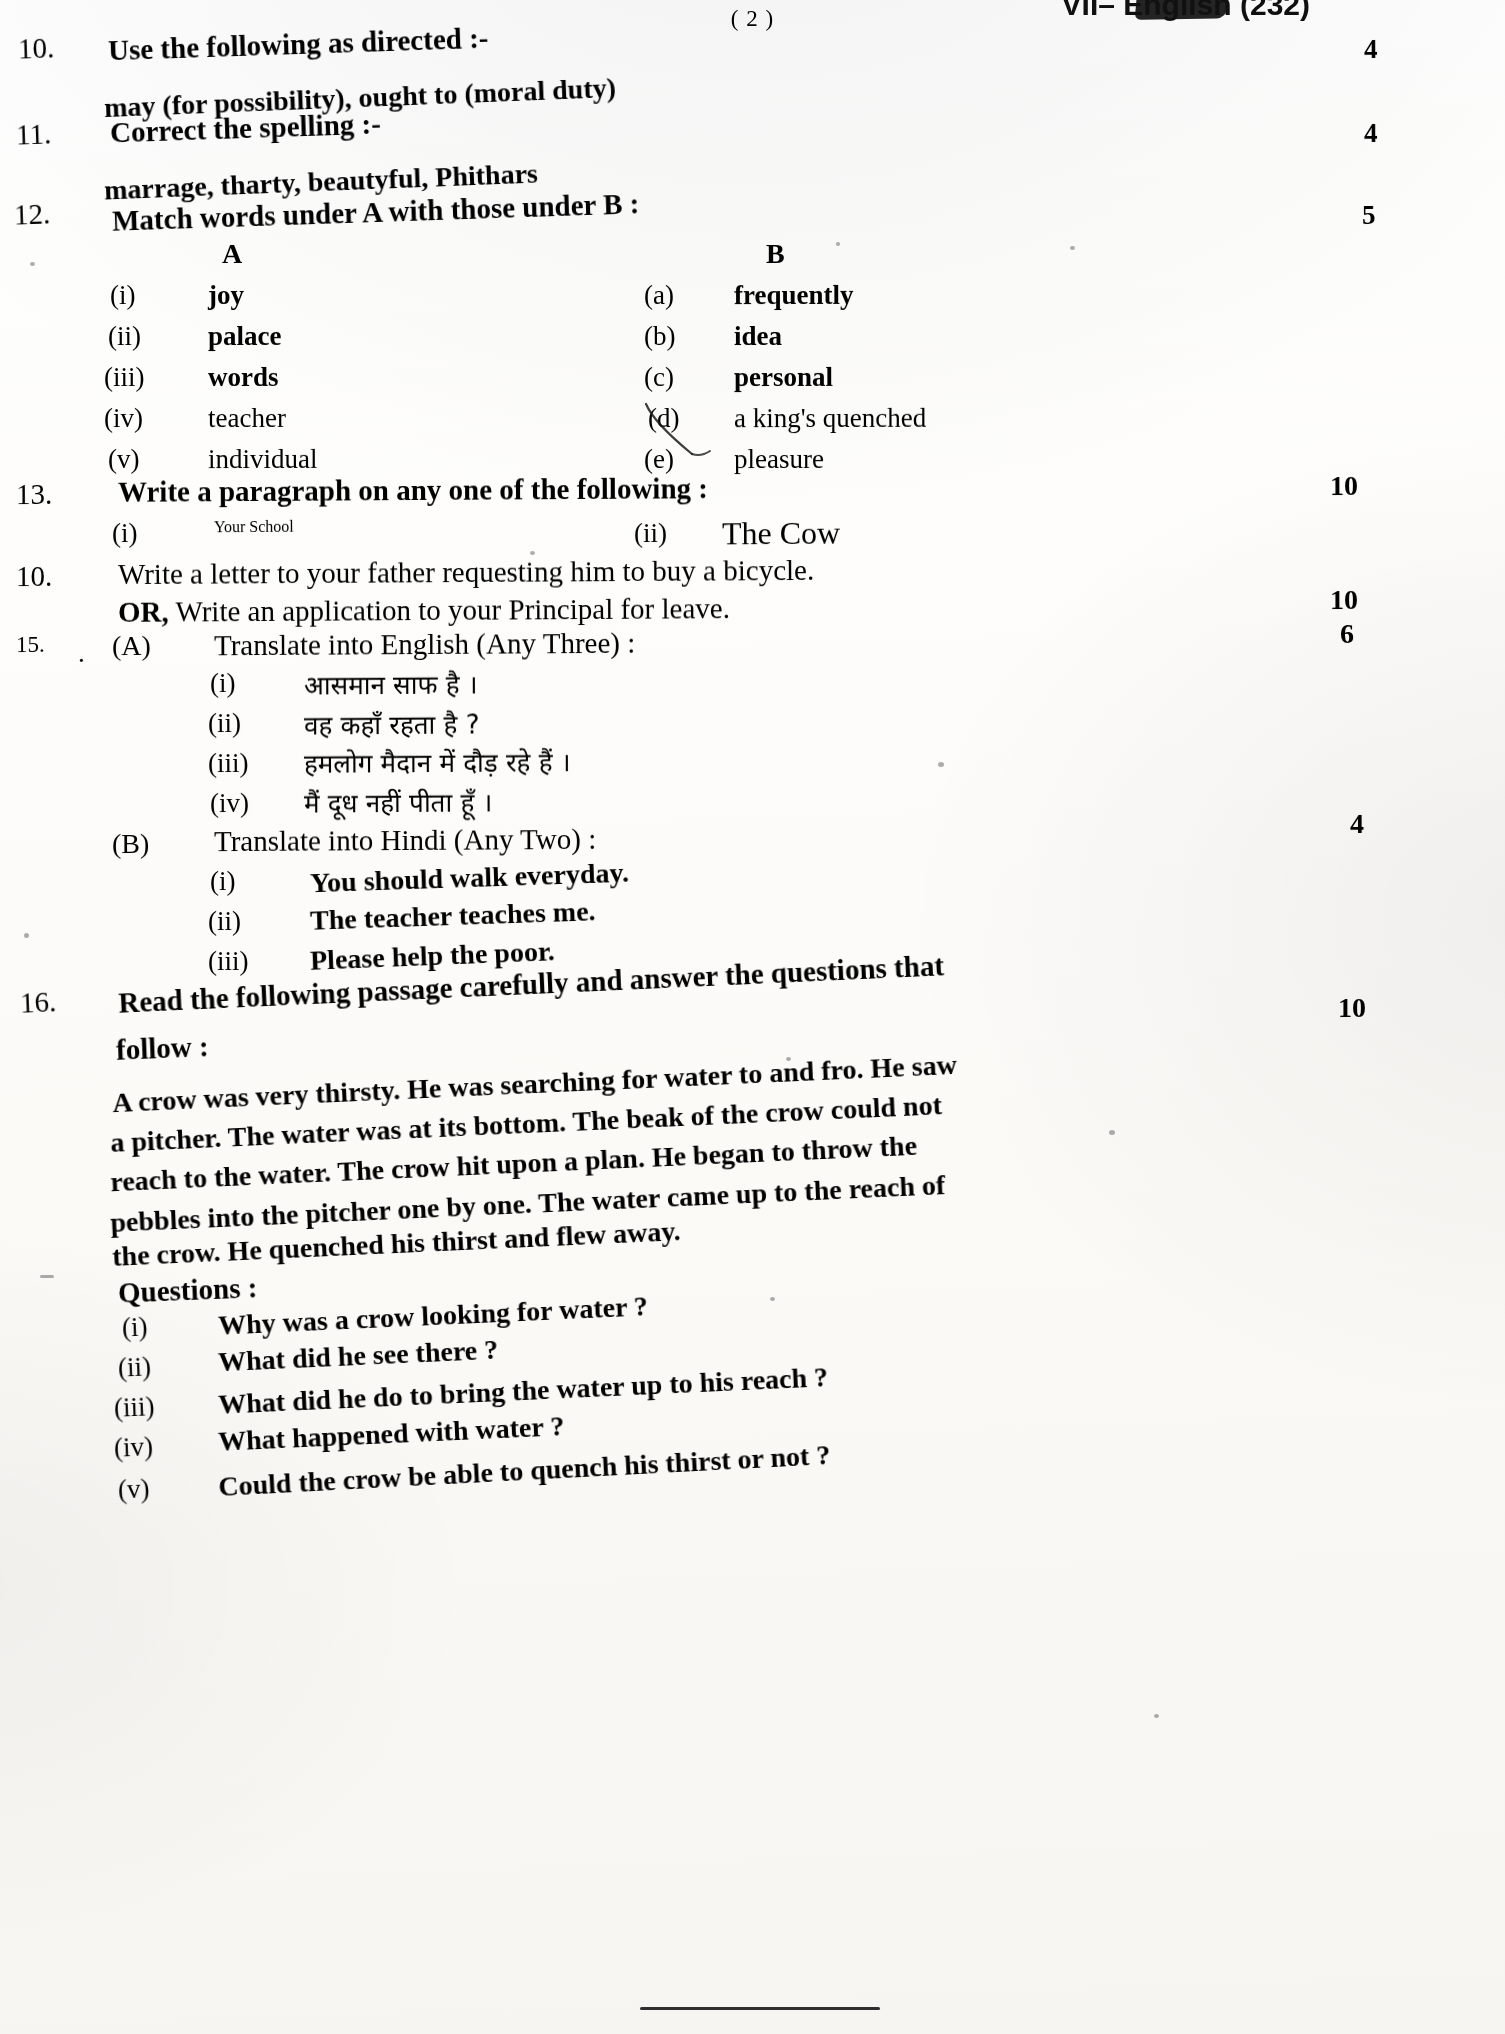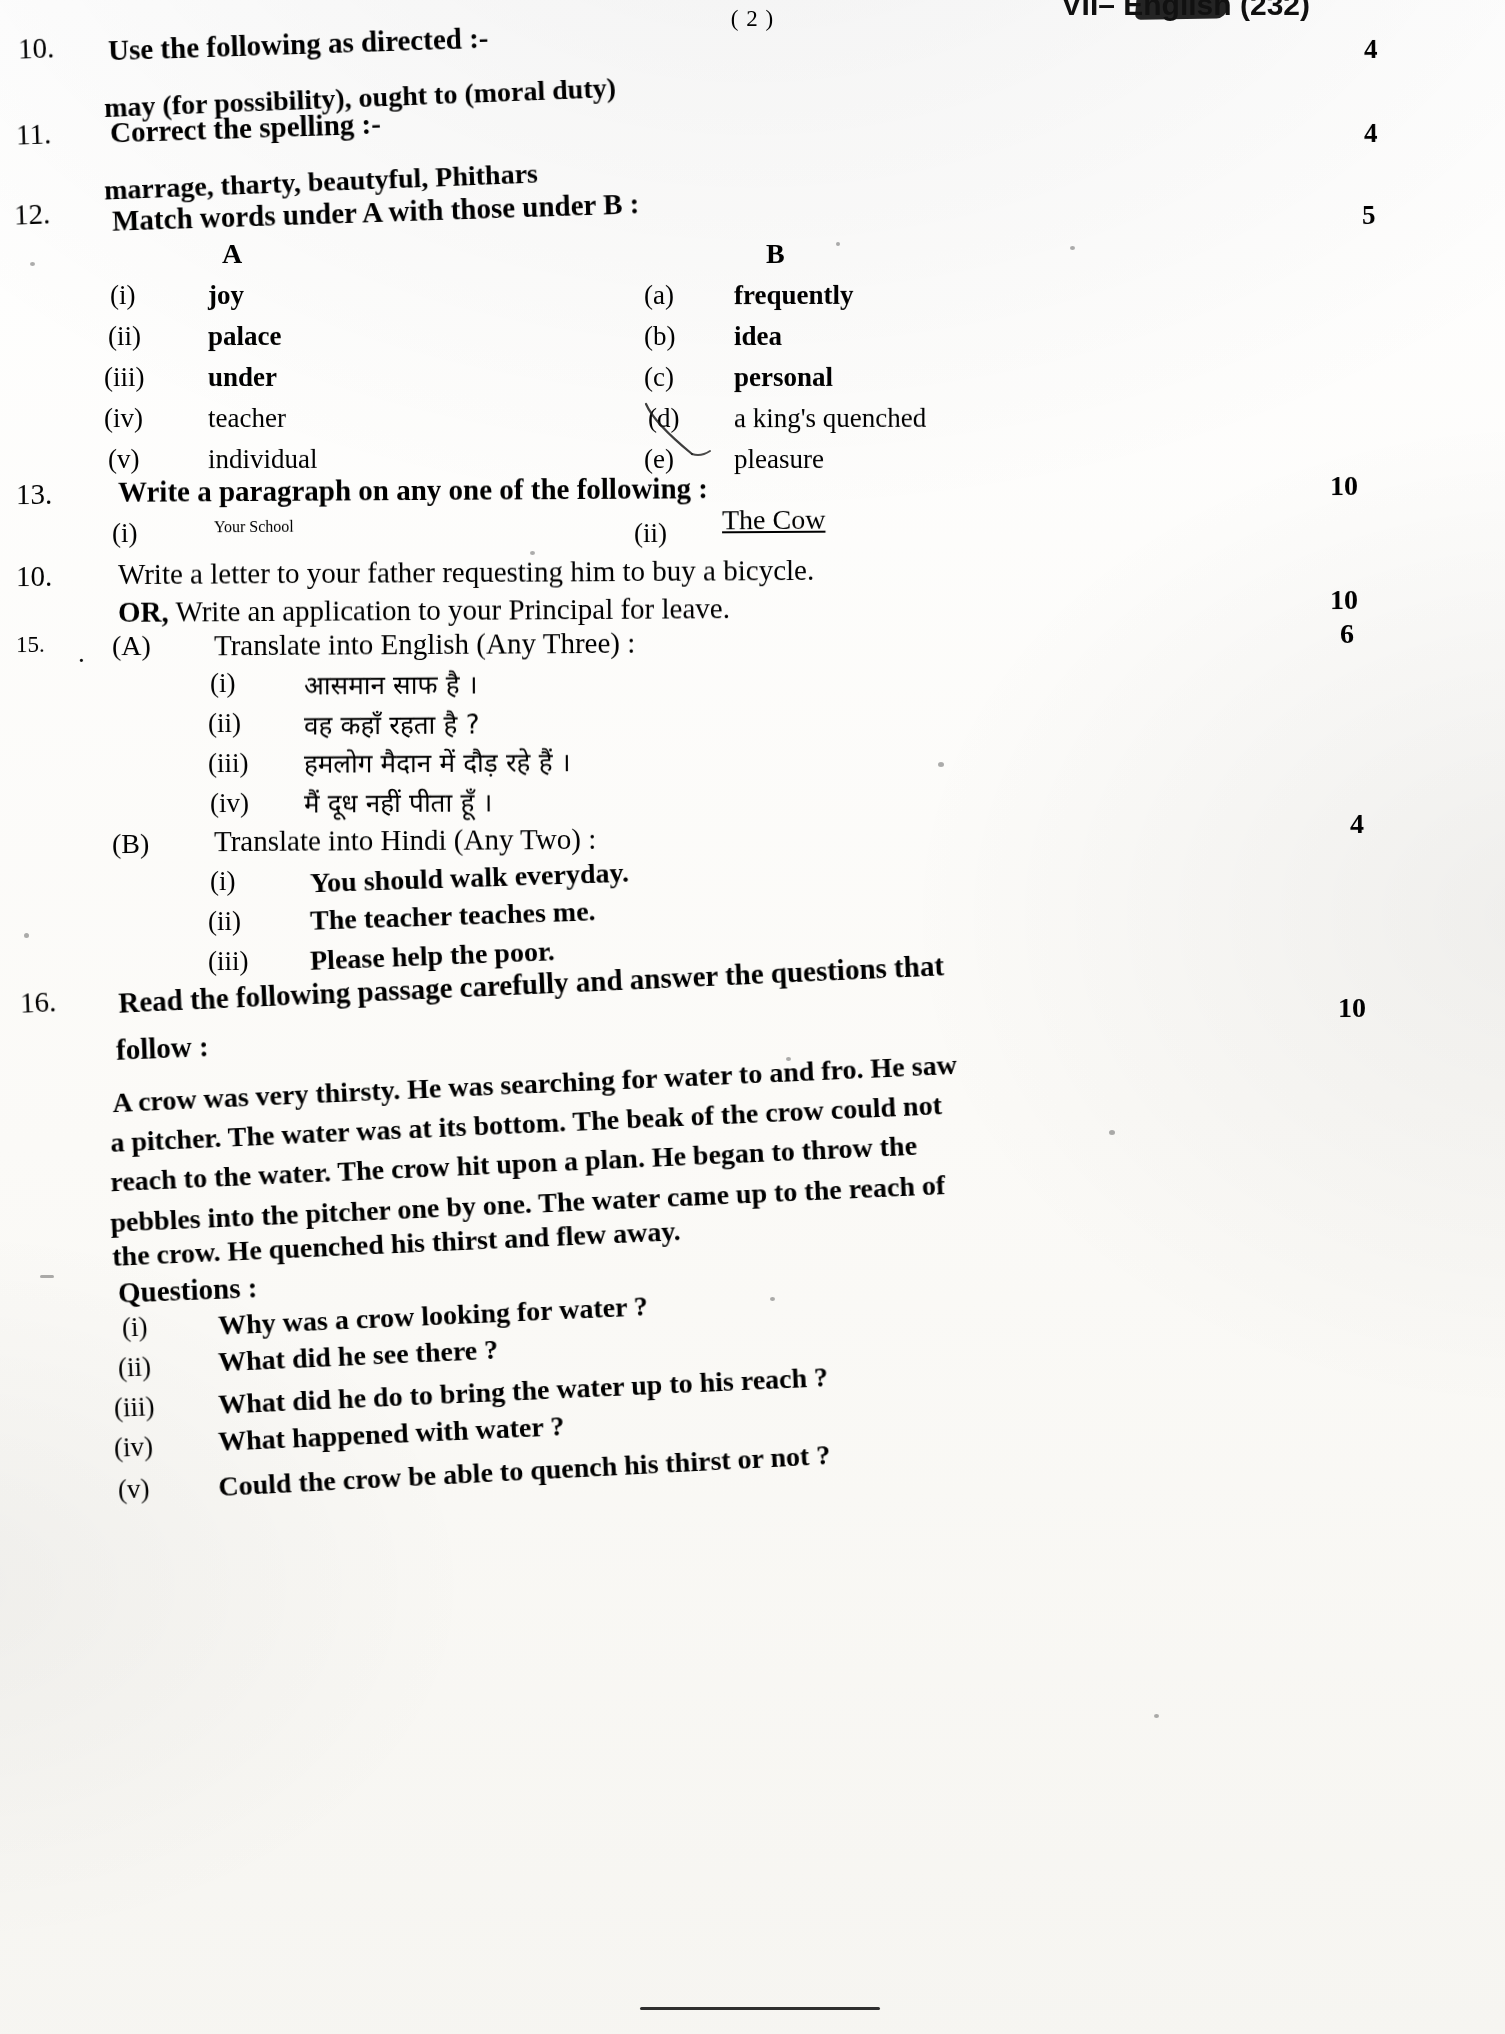--- a/index.html
+++ b/index.html
@@ -125,21 +125,21 @@
   <div class="ln ink-heavy sk4" style="left:222px; top:238px; font-size:28px;">A</div>
   <div class="ln ink-heavy sk4" style="left:766px; top:238px; font-size:28px;">B</div>
 
   <div class="ln ink-mid sk4" style="left:110px; top:280px; font-size:27px;">(i)</div>
   <div class="ln ink-heavy sk4" style="left:208px; top:280px; font-size:27px;text-align:center;">joy</div>
 
   <div class="ln ink-mid sk4" style="left:108px; top:321px; font-size:27px;">(ii)</div>
   <div class="ln ink-heavy sk4" style="left:208px; top:321px; font-size:27px;">palace</div>
 
   <div class="ln ink-mid sk4" style="left:104px; top:362px; font-size:27px;">(iii)</div>
-  <div class="ln ink-heavy sk4" style="left:208px; top:362px; font-size:27px;">under</div>
+  <div class="ln ink-heavy sk4" style="left:208px; top:362px; font-size:27px;">words</div>
 
   <div class="ln ink-mid sk4" style="left:104px; top:403px; font-size:27px;">(iv)</div>
   <div class="ln ink-mid sk4" style="left:208px; top:403px; font-size:27px;">teacher</div>
 
   <div class="ln ink-mid sk4" style="left:108px; top:444px; font-size:27px;">(v)</div>
   <div class="ln ink-mid sk4" style="left:208px; top:444px; font-size:27px;">individual</div>
 
   <div class="ln ink-mid sk4" style="left:644px; top:280px; font-size:27px;">(a)</div>
   <div class="ln ink-heavy sk4" style="left:734px; top:280px; font-size:27px;">frequently</div>
 
@@ -160,21 +160,21 @@
     <path d="M52 56 C 58 58, 64 57, 70 53" stroke="#1b1b1b" stroke-width="2" fill="none" stroke-linecap="round" opacity="0.8"></path>
   </svg>
 
   <div class="qnum ink-mid sk3" style="left:16px; top:478px; font-size:29px;">13.</div>
   <div class="ln ink-heavy sk3" style="left:118px; top:474px; font-size:29px;">Write a paragraph on any one of the following :</div>
   <div class="marks ink-heavy sk3" style="left:1330px; top:470px; font-size:28px;">10</div>
 
   <div class="ln ink-mid sk3" style="left:112px; top:518px; font-size:27px;">(i)</div>
   <div class="ln ink-mid sk3" style="left:214px; top:518px; font-size:16px;">Your School</div>
   <div class="ln ink-mid sk3" style="left:634px; top:518px; font-size:27px;">(ii)</div>
-  <div class="ln ink-mid sk3" style="left:722px; top:504px; font-size:28px;text-decoration:underline;">The Cow</div>
+  <div class="ln ink-mid sk3" style="left:722px; top:515px; font-size:32px;">The Cow</div>
 
   <div class="qnum ink-mid sk3" style="left:16px; top:560px; font-size:29px;">10.</div>
   <div class="ln ink-mid sk3" style="left:118px; top:556px; font-size:29px;">Write a letter to your father requesting him to buy a bicycle.</div>
   <div class="ln ink-mid sk3" style="left:118px; top:594px; font-size:29px;">
     <span class="b">OR,</span>
     <span>Write an application to your Principal for leave.</span>
   </div>
   <div class="marks ink-heavy sk3" style="left:1330px; top:584px; font-size:28px;">10</div>
 
   <div class="qnum ink-mid sk3" style="left:16px; top:632px; font-size:23px;">15.</div>

